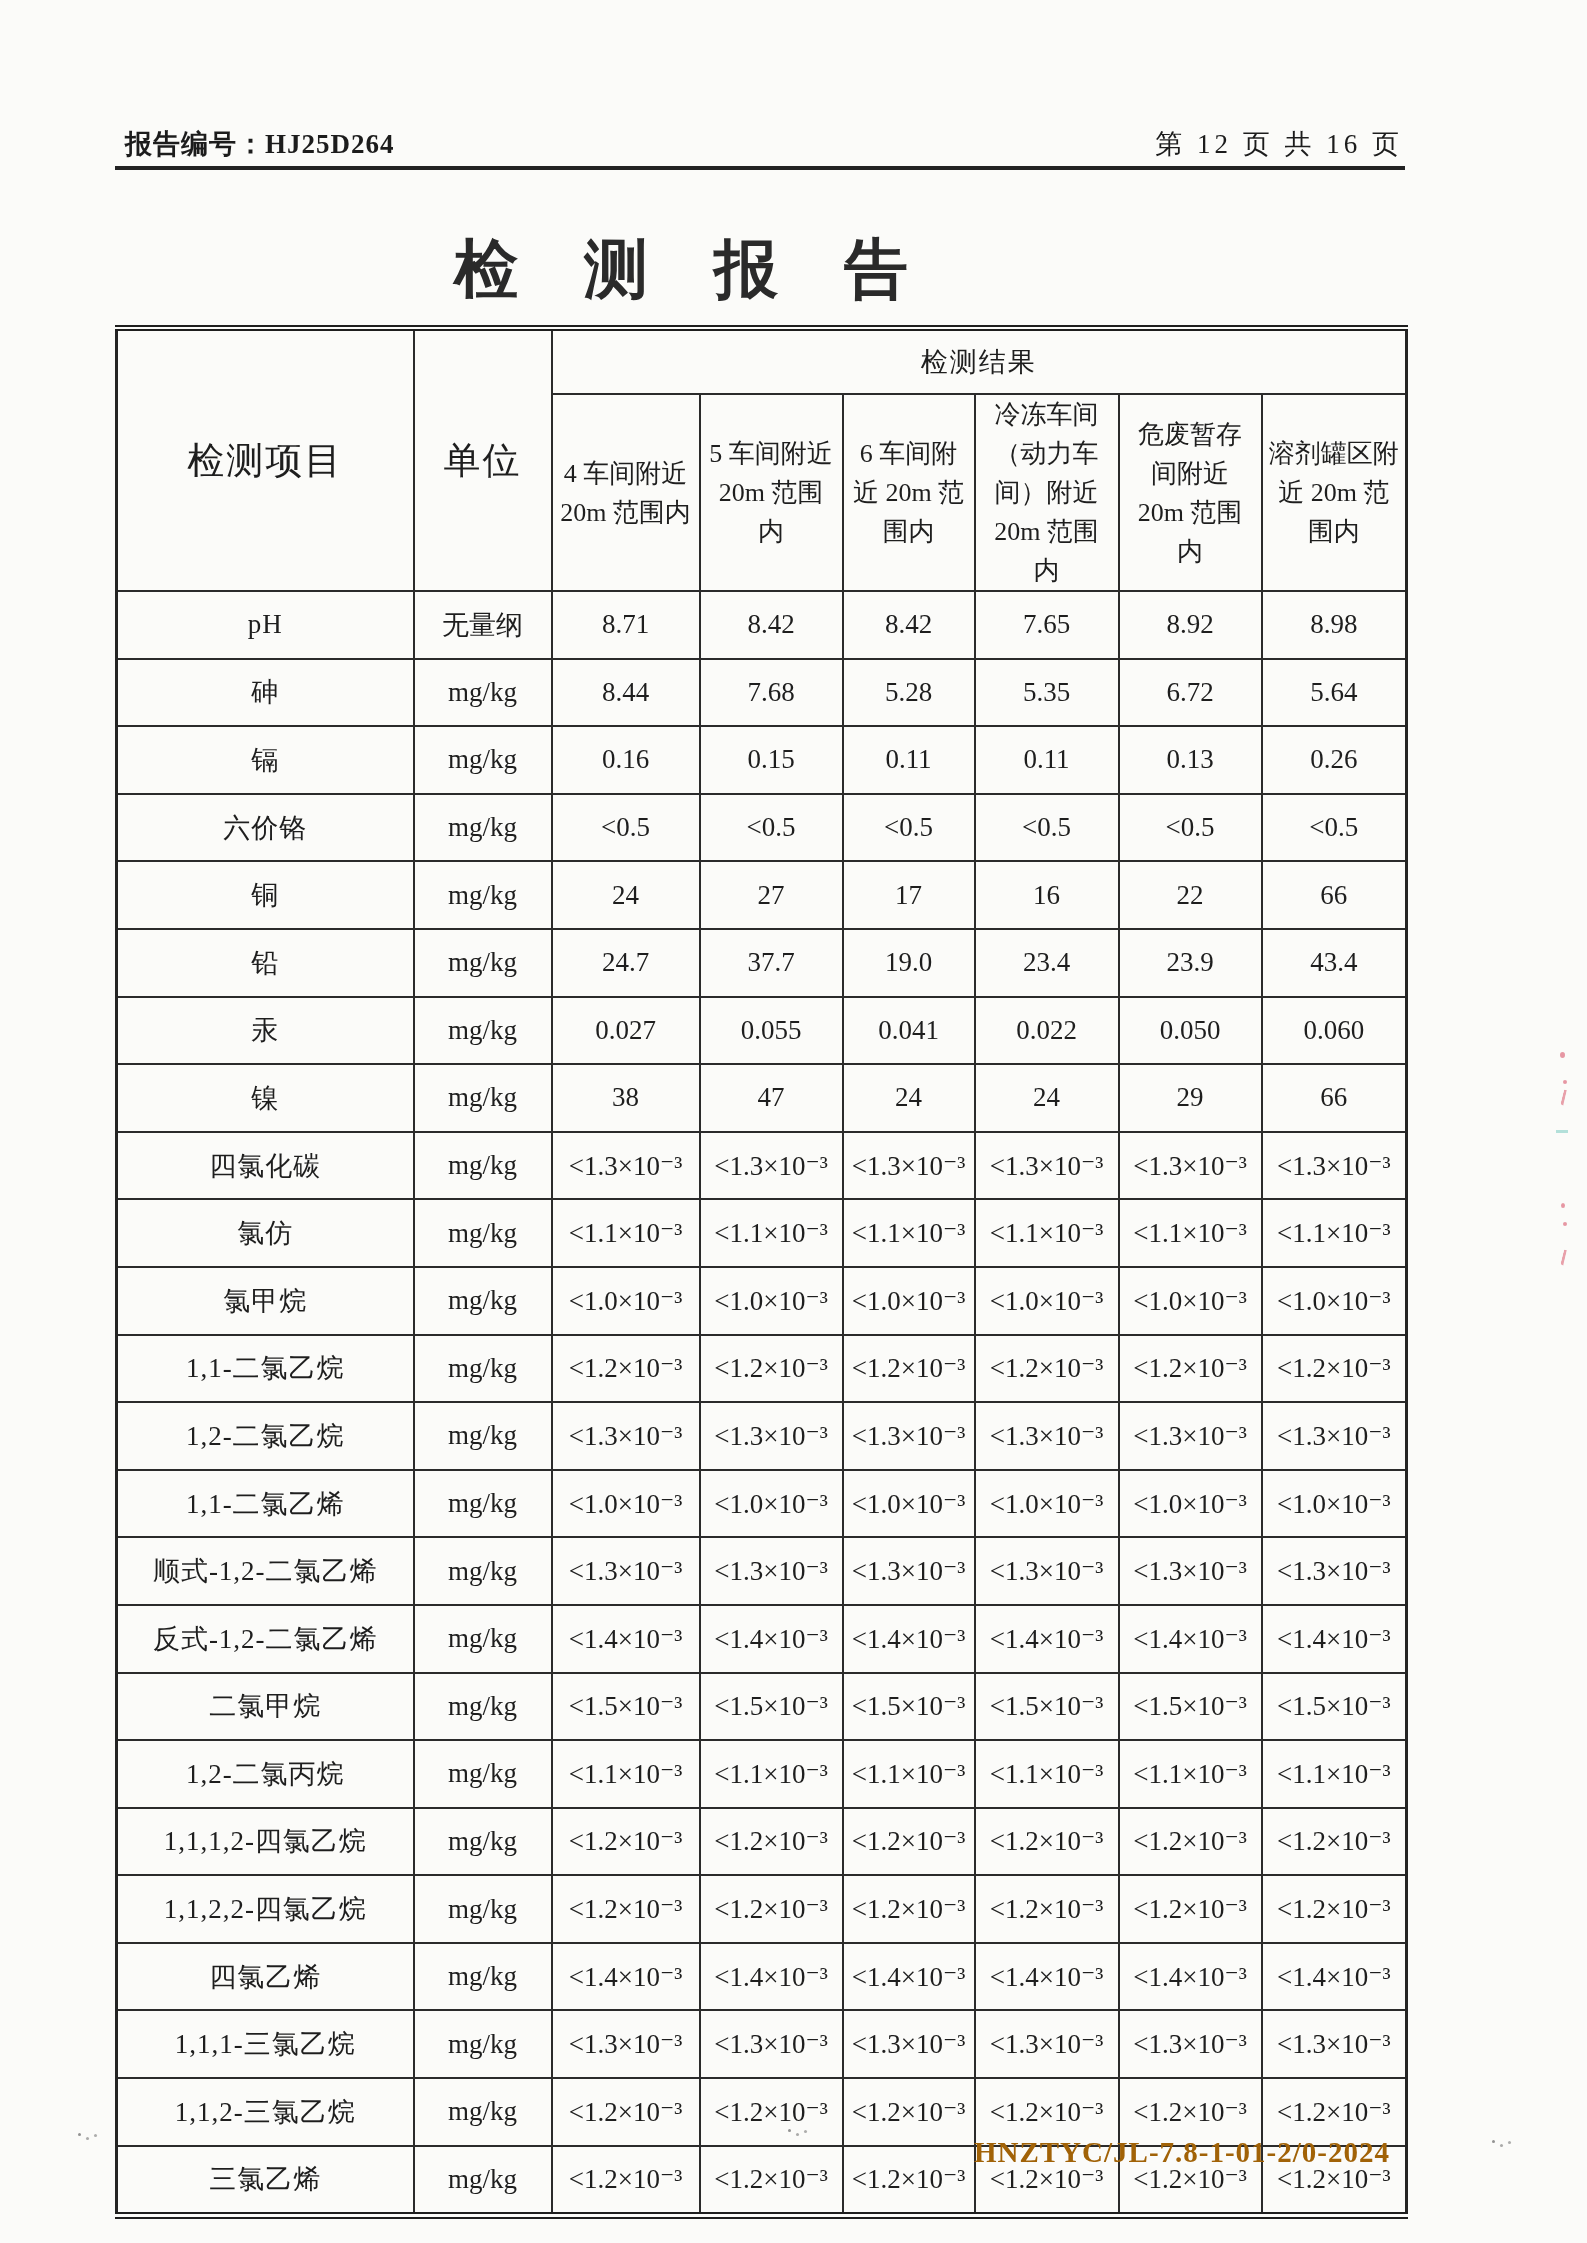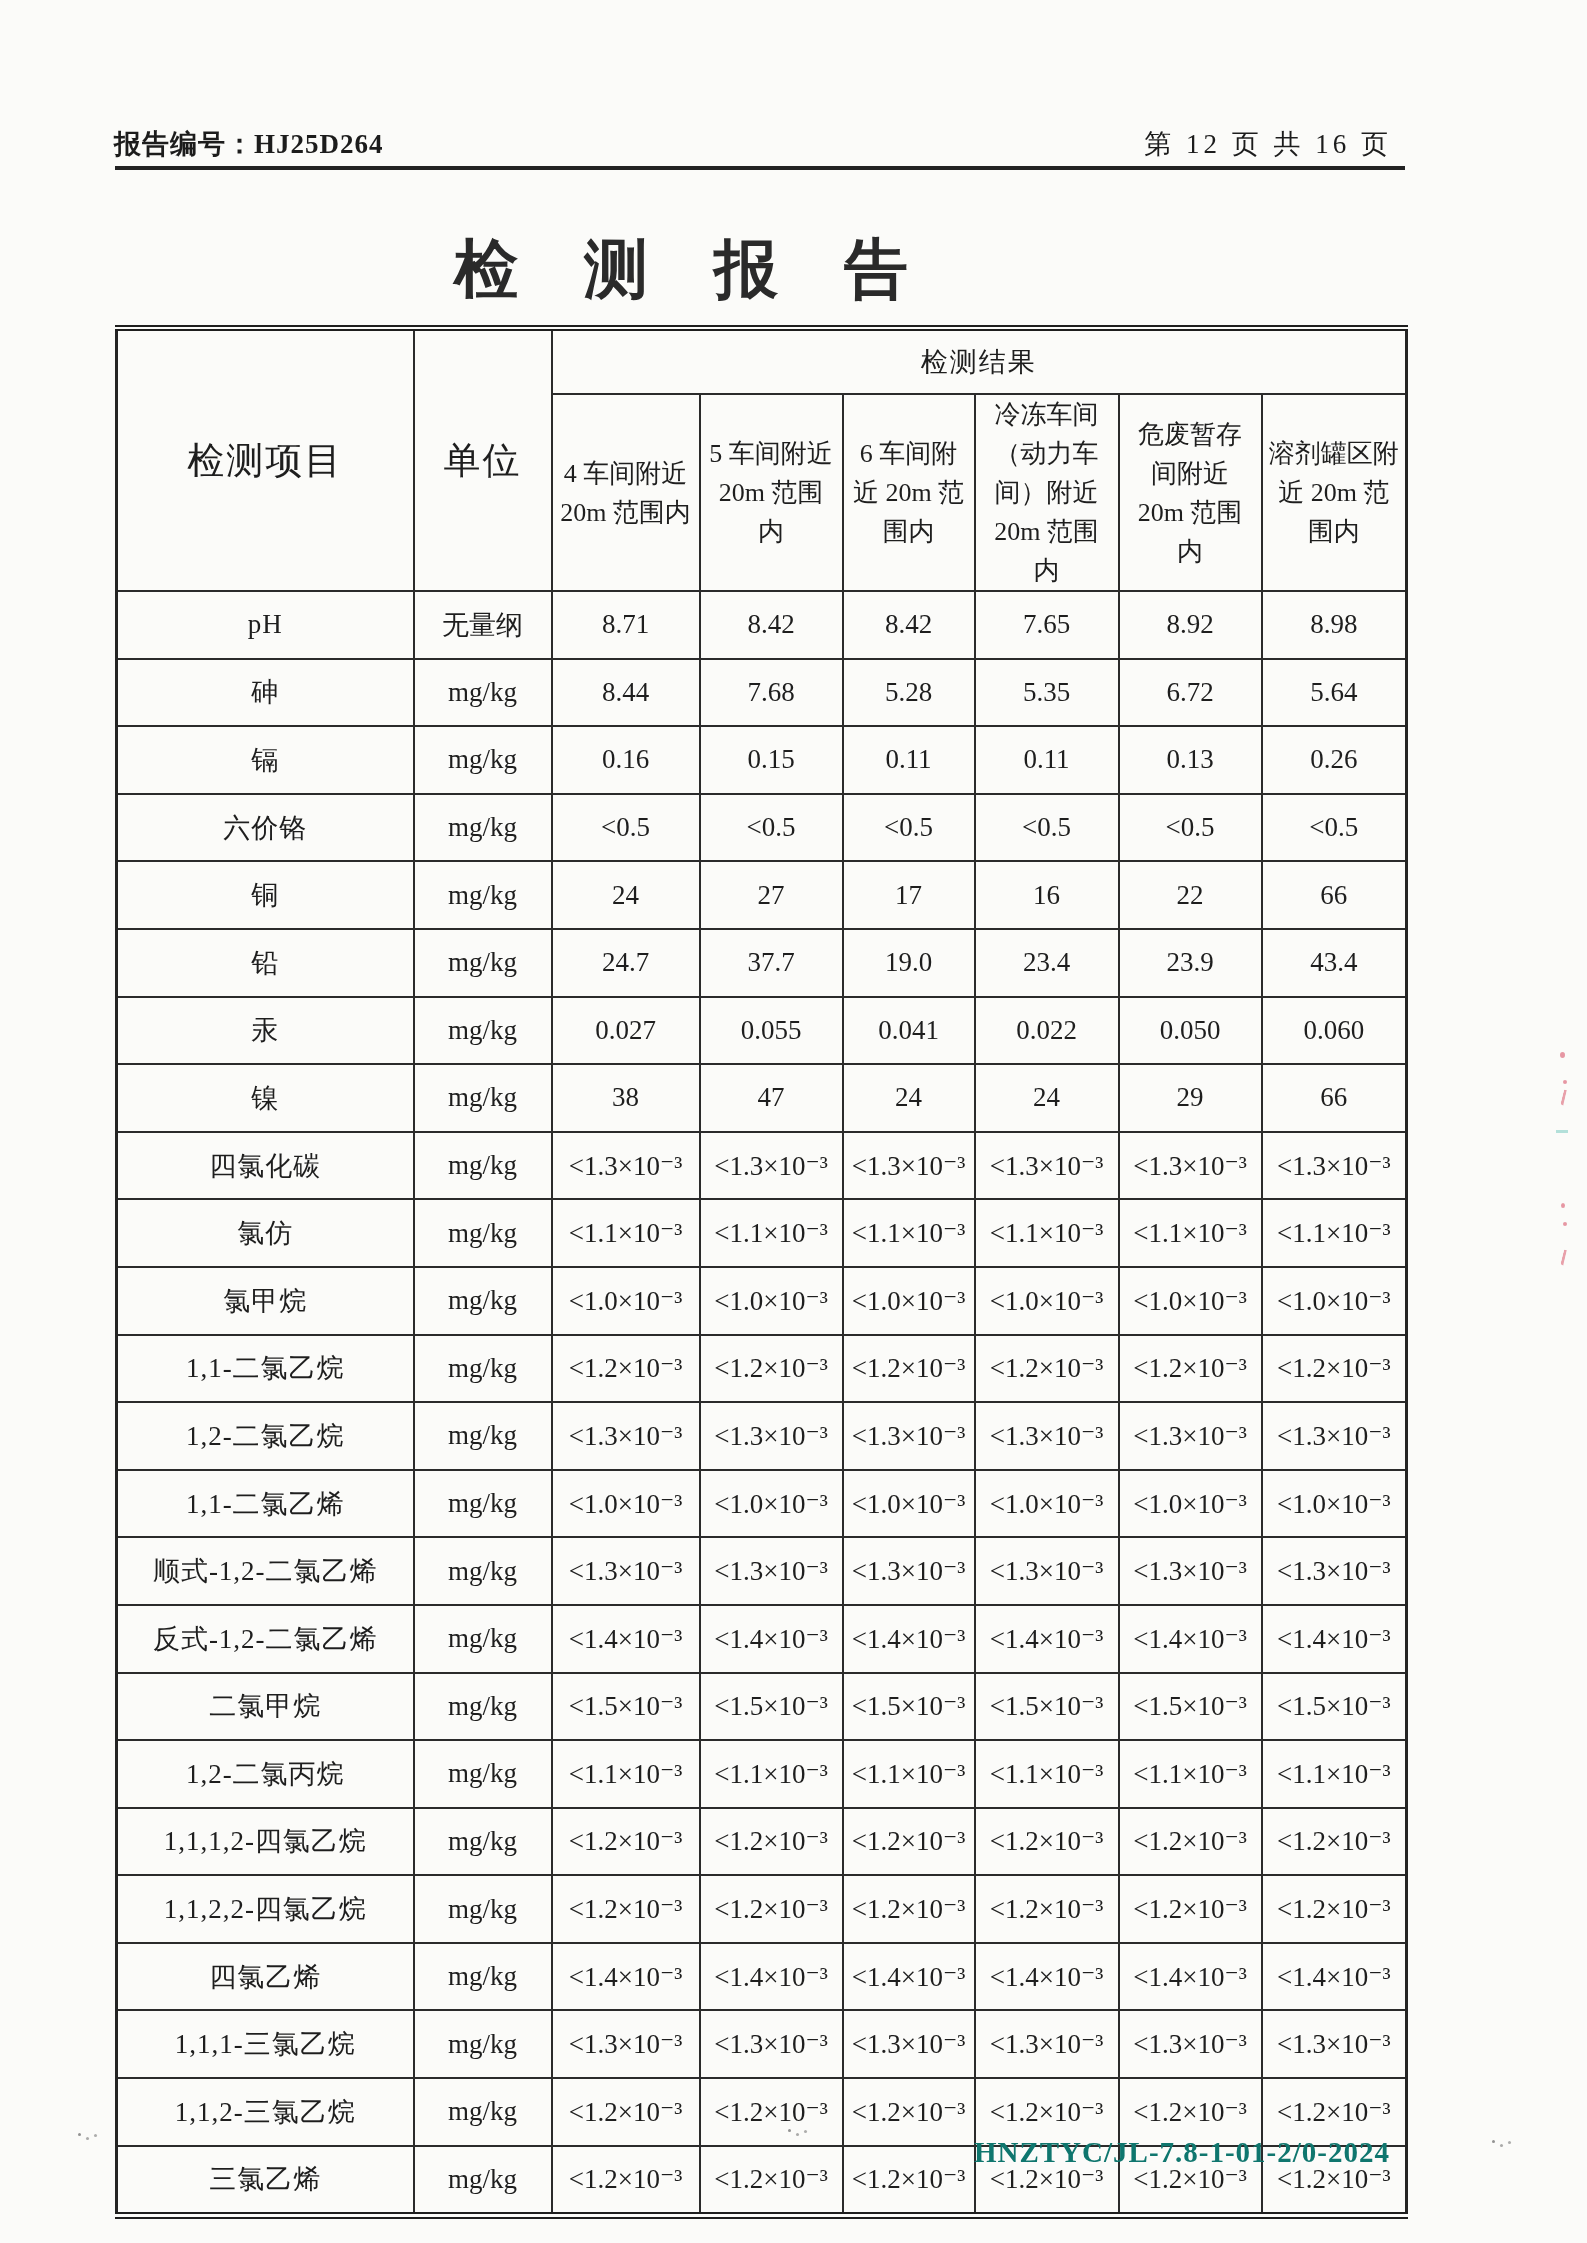--- a/index.html
+++ b/index.html
@@ -4,21 +4,21 @@
 <style>
   html,body{margin:0;padding:0;}
   body{
     width:1587px;height:2243px;position:relative;
     background:#fbfbf9;
     font-family:"Liberation Serif","DejaVu Serif",serif;
     color:#1c1c1c;
     overflow:hidden;
   }
   .page-header{
-    position:absolute;left:114px;top:126px;width:1278px;
+    position:absolute;left:125px;top:126px;width:1278px;
     display:flex;justify-content:space-between;align-items:baseline;
   }
   .page-header .hl{font-size:27px;font-weight:bold;letter-spacing:1px;}
   .page-header .hr{font-size:27px;font-weight:normal;letter-spacing:4px;}
   .header-rule{
     position:absolute;left:115px;top:166px;width:1290px;height:4px;
     background:#232323;
   }
   .doc-title{
     position:absolute;left:428px;top:226px;
@@ -38,21 +38,21 @@
     padding:0 6px;overflow:hidden;
   }
   thead th.results-span{height:62px;font-size:27px;letter-spacing:2px;}
   thead th.loc{height:158px;line-height:1.5;font-size:26px;}
   thead th.stub{font-size:37px;letter-spacing:2px;}
   tbody td{height:65.6px;}
   tbody td.c-item{letter-spacing:1px;}
   .footer-code{
     position:absolute;top:2136px;left:0;width:1390px;
     text-align:right;font-size:29px;font-weight:bold;
-    letter-spacing:1px;color:#0f766e;
+    letter-spacing:1px;color:#a16207;
   }
   
   .mark{position:absolute;pointer-events:none;}
   .dot{width:5px;height:6px;border-radius:50%;background:rgba(214,70,92,.55);}
   .curl{width:4px;height:16px;border-radius:0 0 6px 6px;border-left:3px solid rgba(214,70,92,.5);transform:rotate(14deg);}
   .teal{width:12px;height:3px;background:rgba(90,190,180,.45);}
   .pencil{width:3px;height:3px;border-radius:50%;background:rgba(90,90,90,.65);box-shadow:8px 4px 0 rgba(90,90,90,.5), 16px 1px 0 rgba(110,110,110,.55);}
 </style>
 </head>
 <body>

